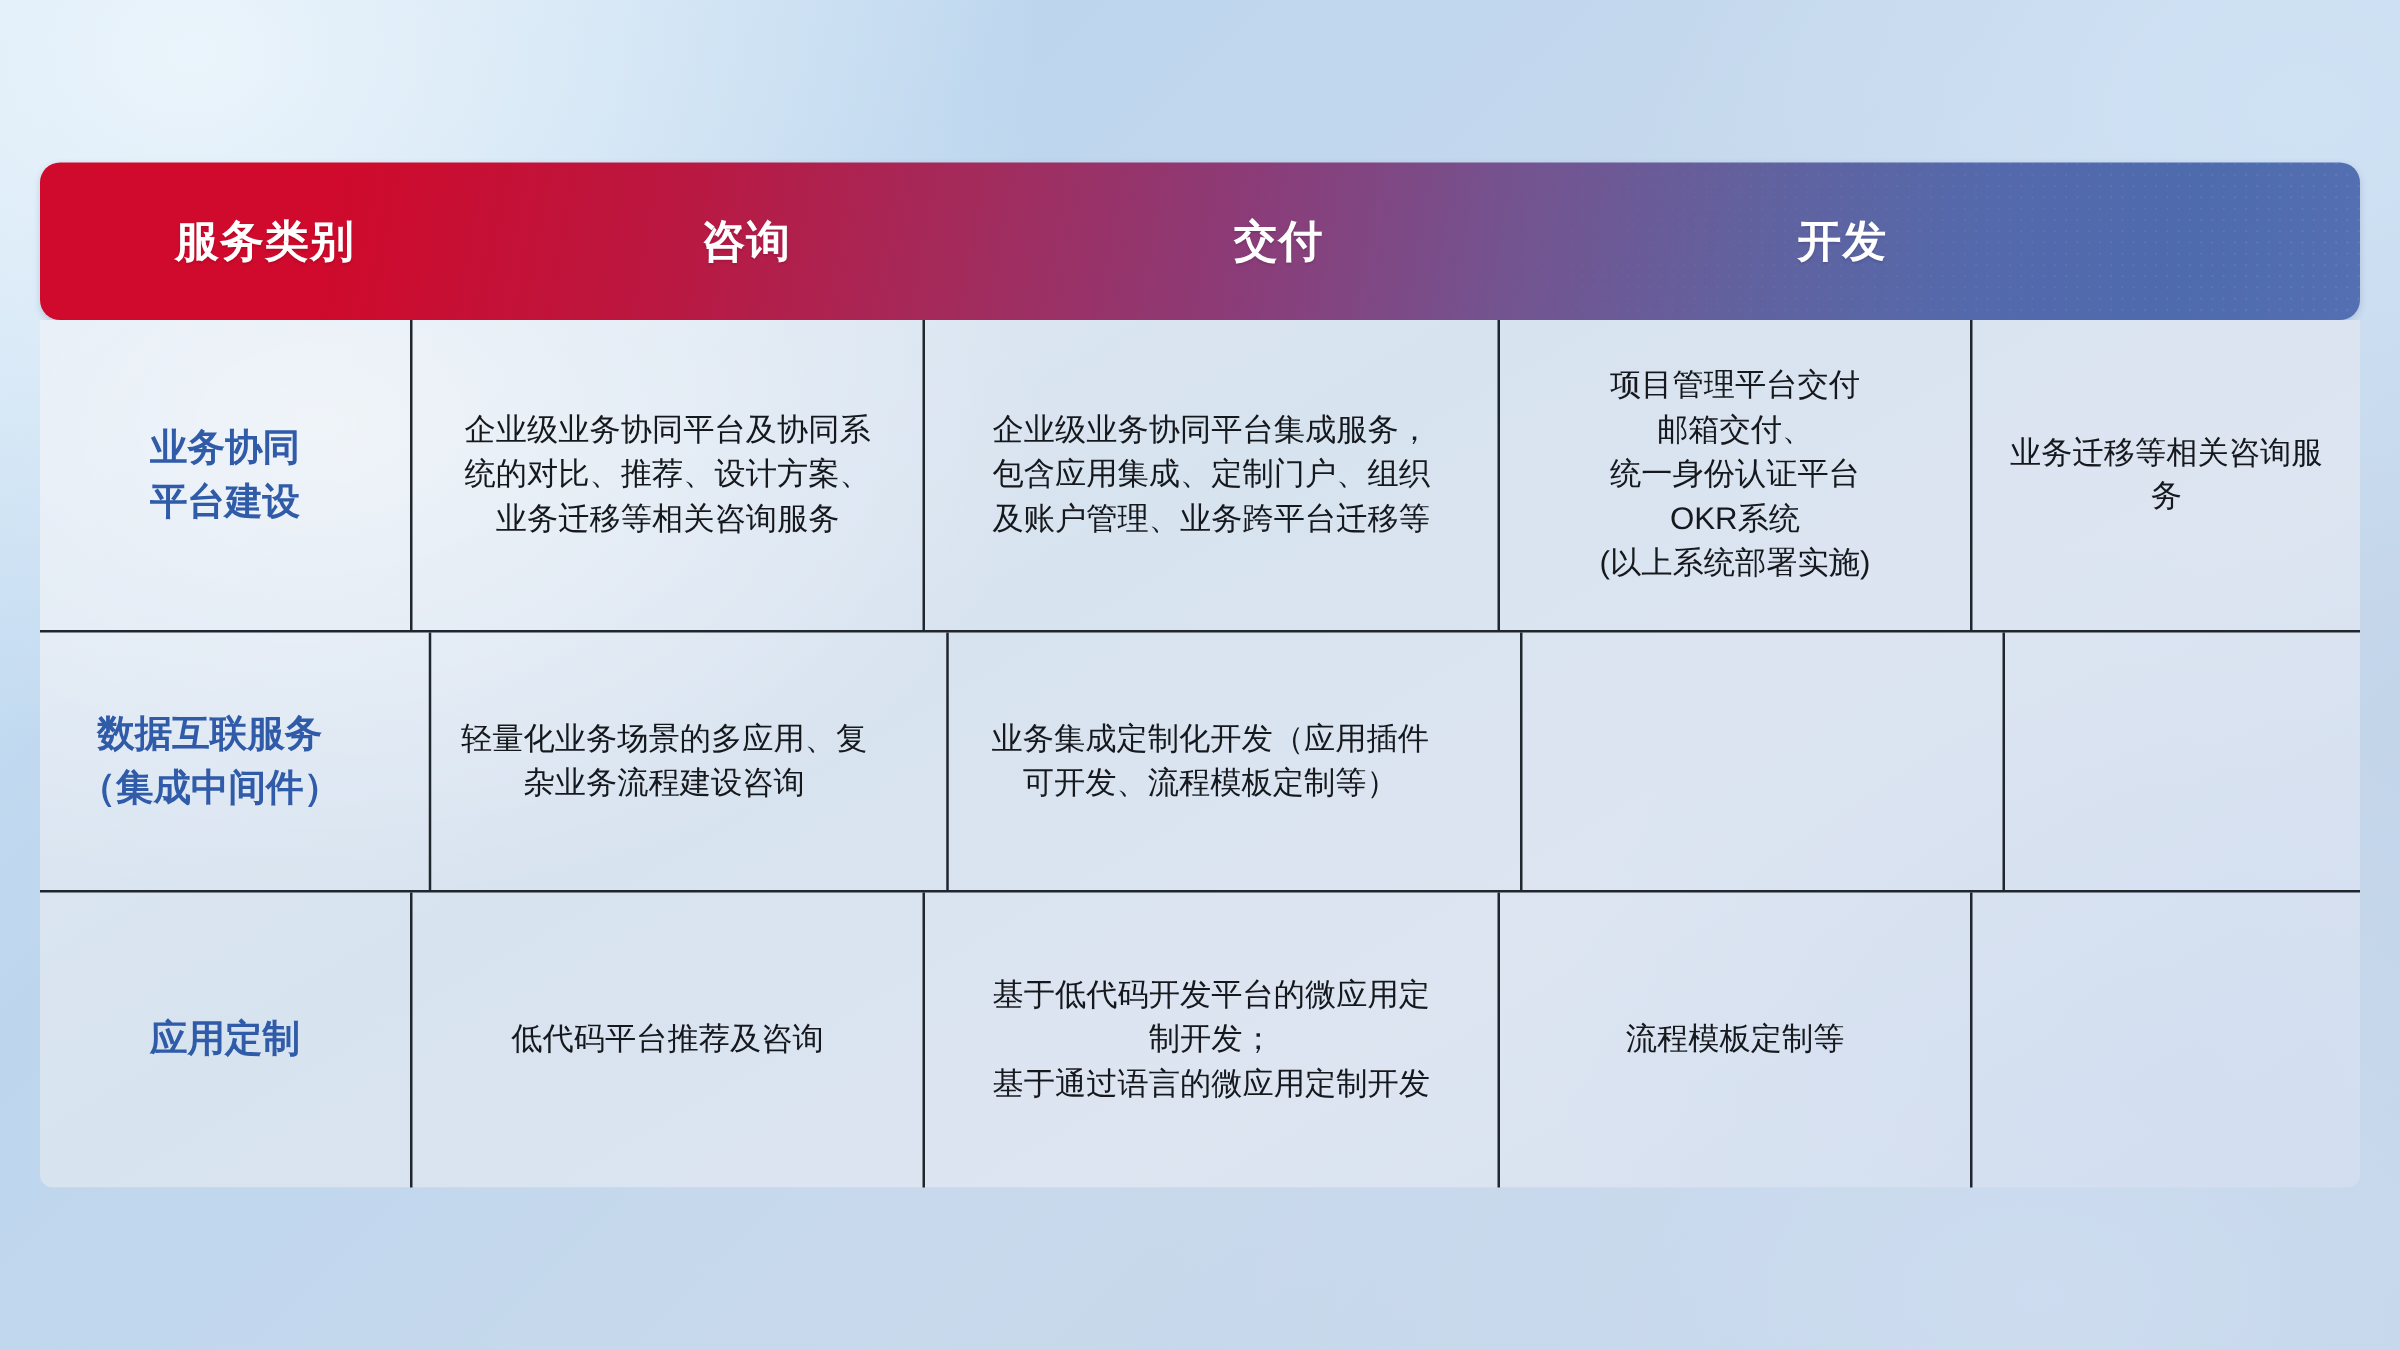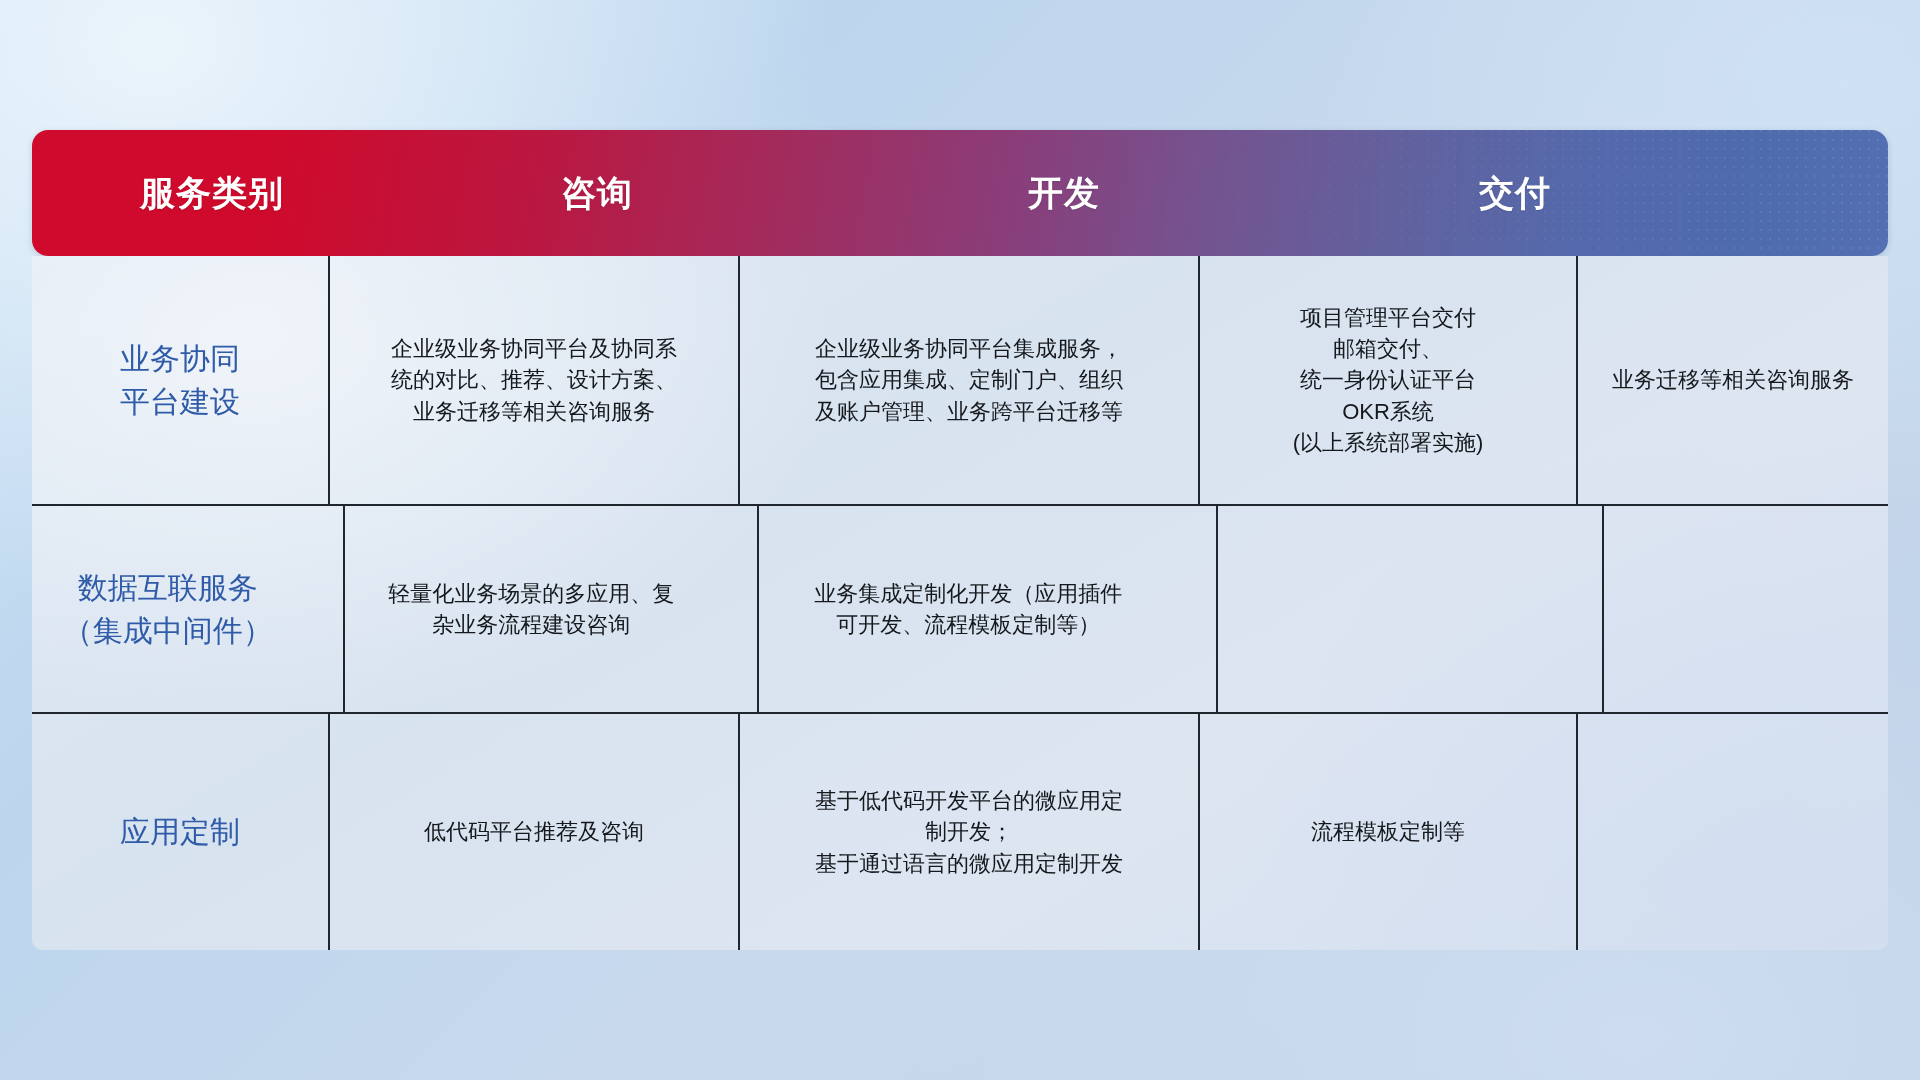--- a/index.html
+++ b/index.html
@@ -82,28 +82,28 @@
     position:relative;
   }
   .trow + .trow{ border-top:2px solid #20262e; }
 
   .tcell{
     display:flex;
     align-items:center;
     justify-content:center;
     text-align:center;
     padding:10px 18px;
-    font-size:22px;
+    font-size:25px;
     line-height:1.42;
     color:#15181c;
     white-space:pre-line;
   }
   .tcell.cat{
     color:#2f5ba8;
-    font-weight:normal;
+    font-weight:bold;
     font-size:30px;
     line-height:1.45;
   }
   .vline{ border-left:2px solid #20262e; }
 
   
   .c0{ width:296px; }
   .c1{ width:410px; }
   .c2{ width:460px; }
   .c3{ width:378px; }
@@ -116,22 +116,22 @@
 </head>
 <body>
 
 <div id="stage">
 
   <div id="table-card">
 
     <div id="table-header">
       <div class="hcell c0">服务类别</div>
       <div class="hcell c1">咨询</div>
+      <div class="hcell c3">交付</div>
       <div class="hcell c2">开发</div>
-      <div class="hcell c3">交付</div>
     </div>
 
     <div id="table-body">
 
       <div class="trow r0">
         <div class="tcell cat c0">业务协同
 平台建设</div>
         <div class="tcell c1 vline">企业级业务协同平台及协同系
 统的对比、推荐、设计方案、
 业务迁移等相关咨询服务</div>

